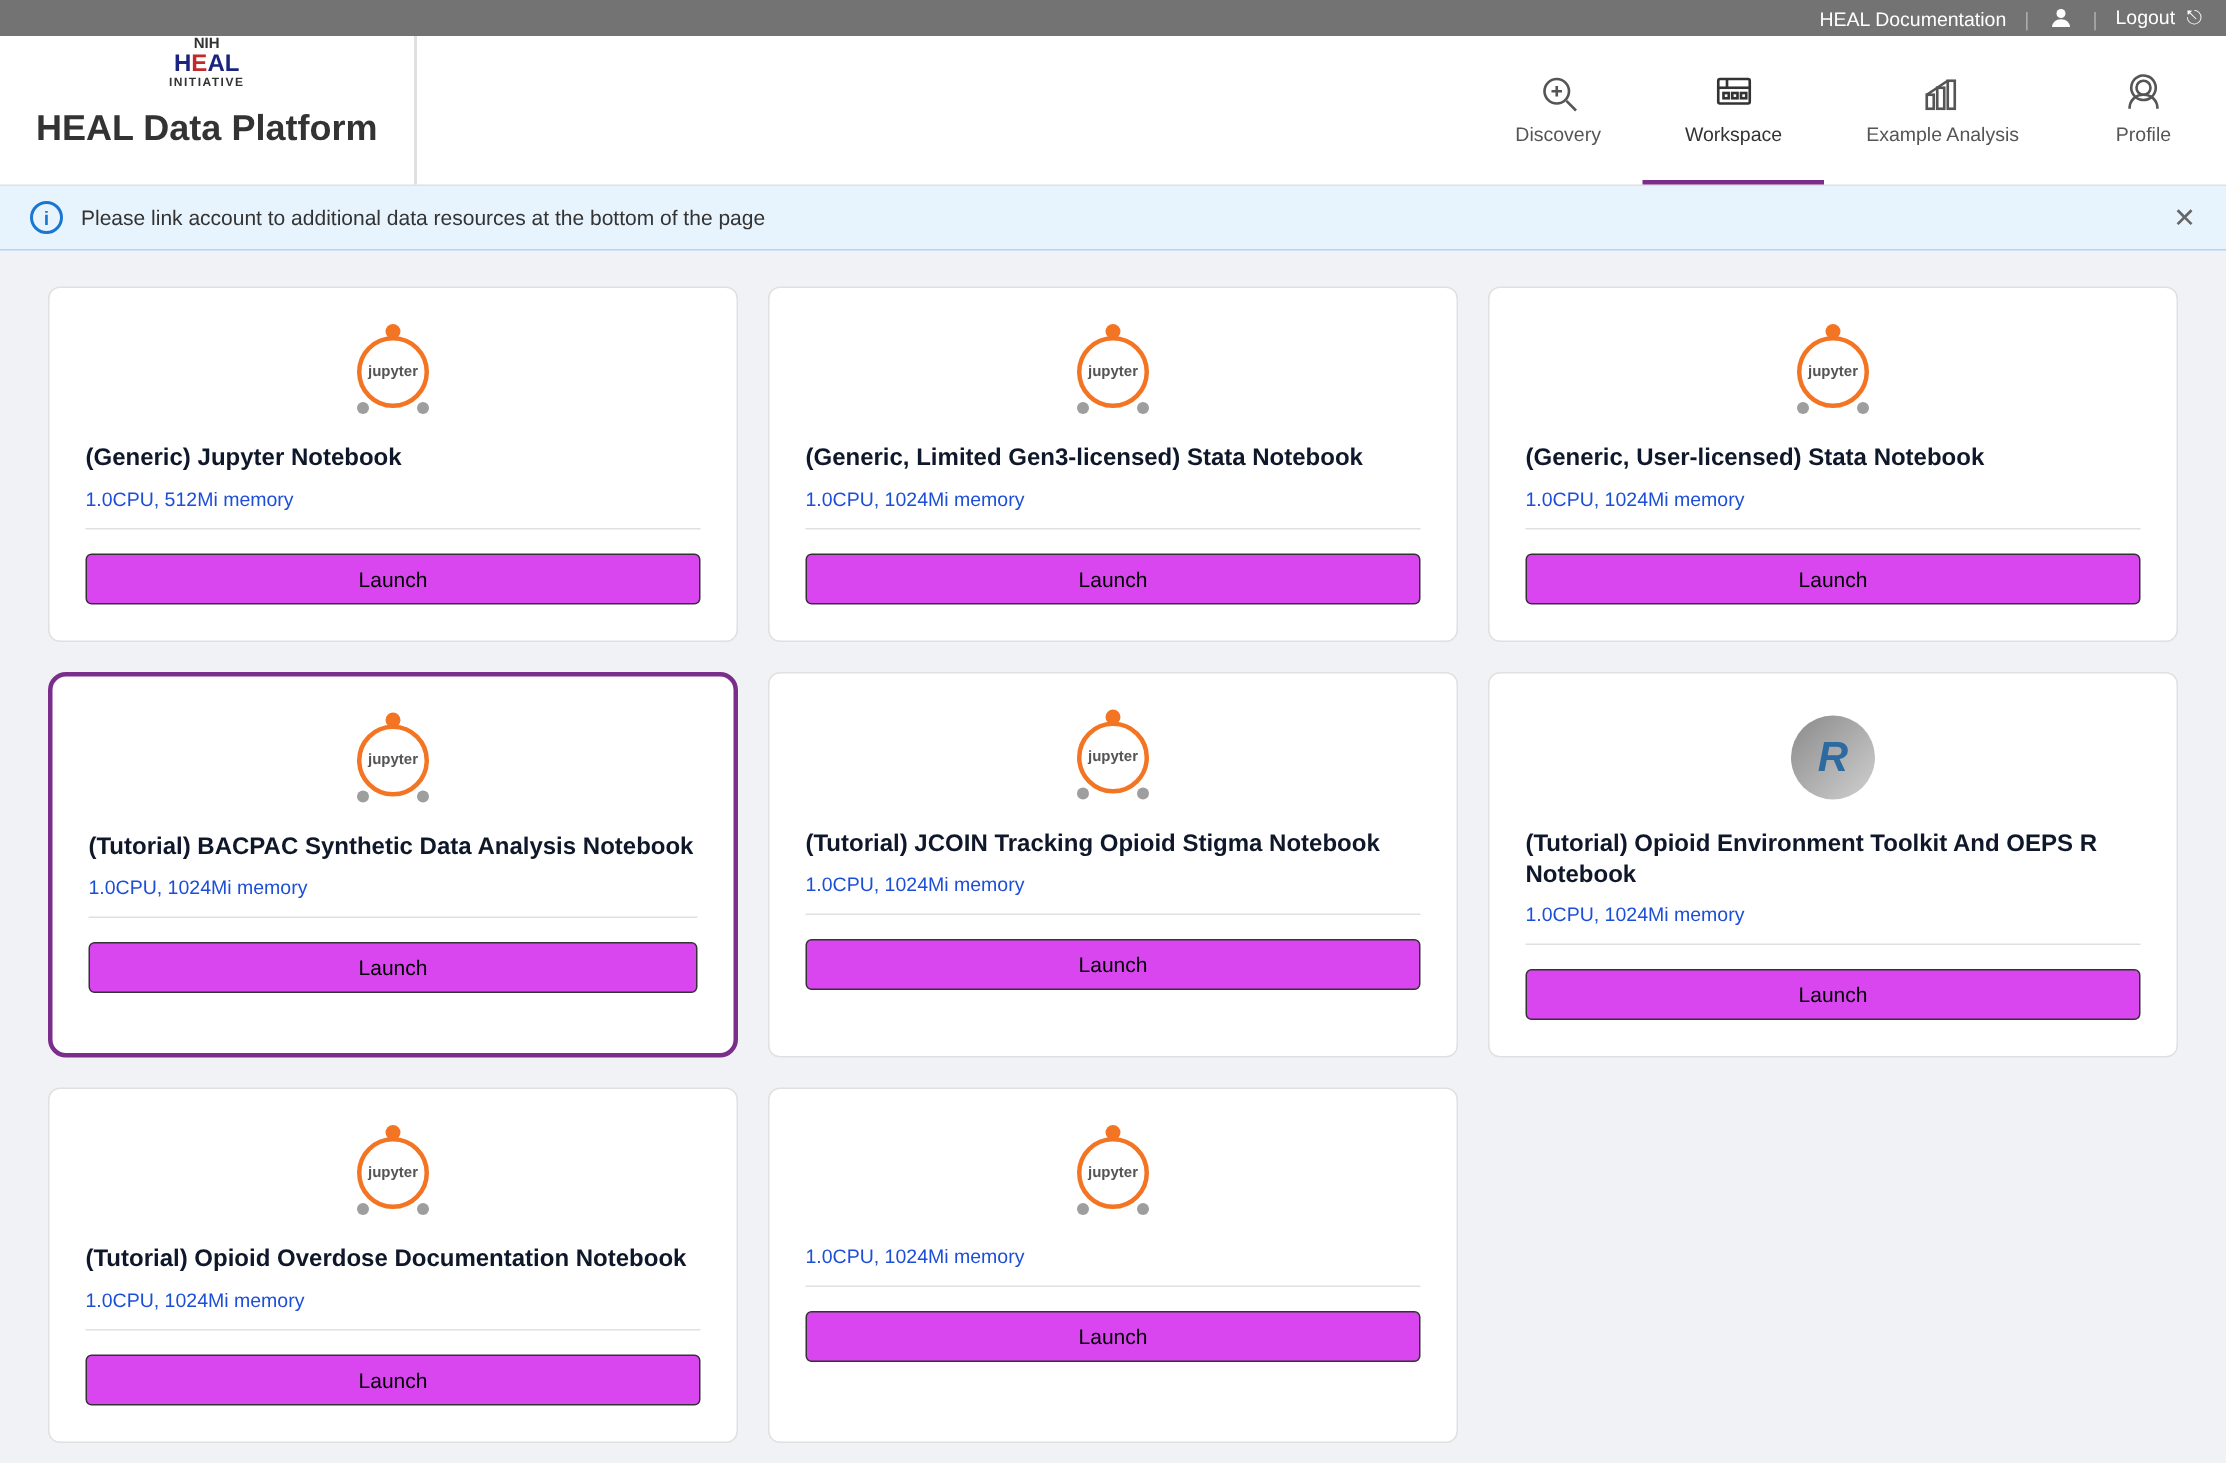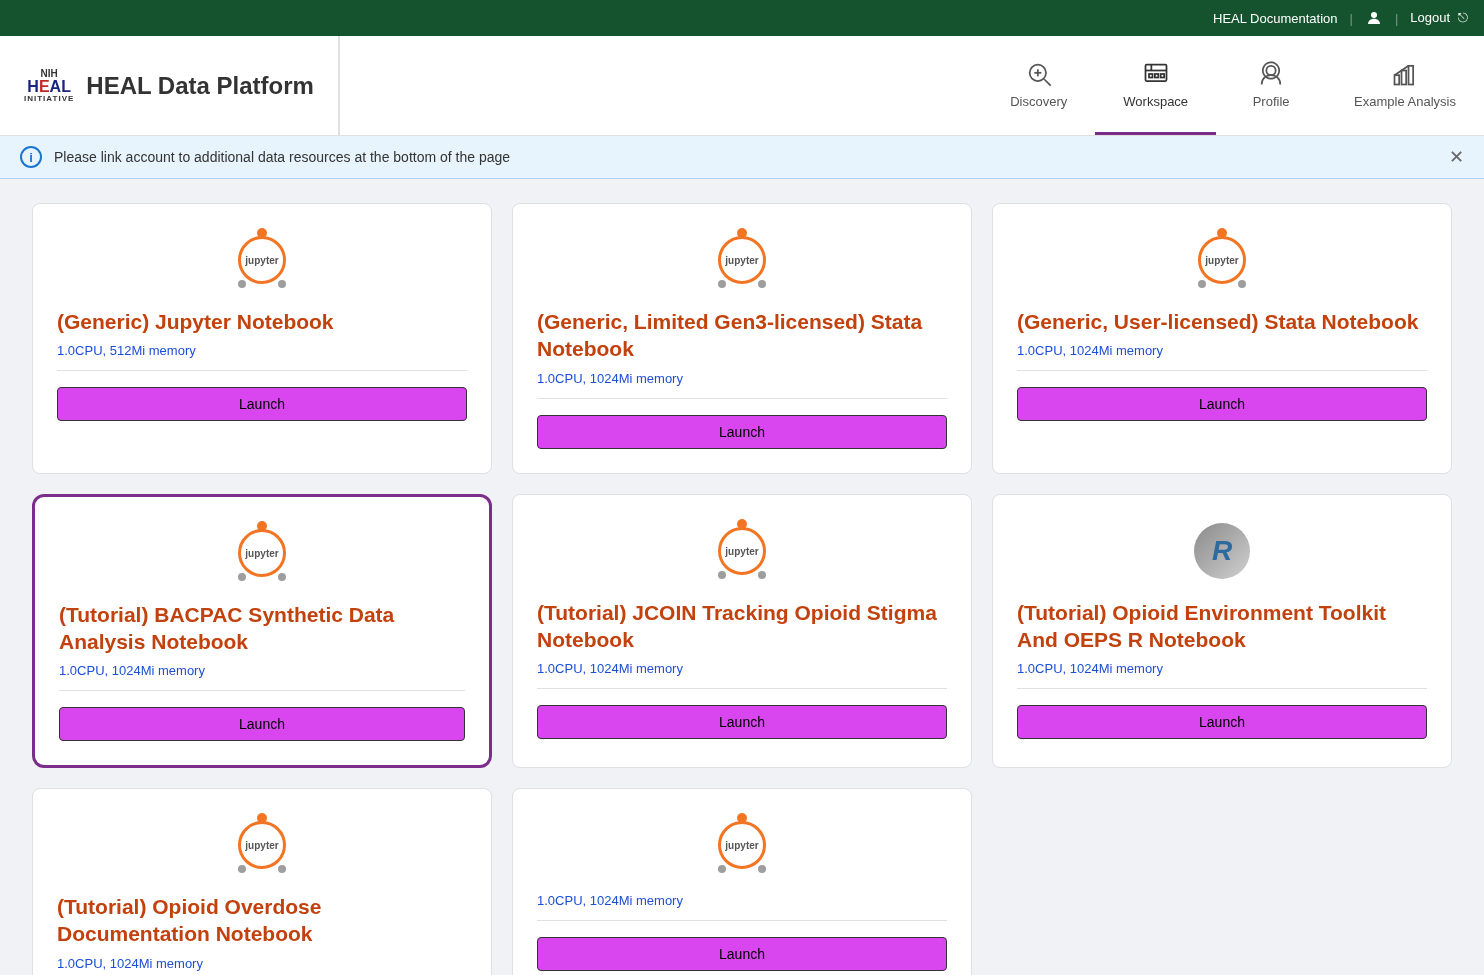--- a/index.html
+++ b/index.html
@@ -1,26 +1,26 @@
 <!DOCTYPE html>
 <html><head>
   <meta charset="utf-8">
   <style>
     * { box-sizing: border-box; margin: 0; padding: 0; }
     body { font-family: -apple-system, BlinkMacSystemFont, 'Segoe UI', Arial, sans-serif; background: #f0f2f5; min-height: 975px; }
 
     
     .top-bar {
-      background: #14532d;
+      background: #737373;
       color: white;
       display: flex;
       align-items: center;
       justify-content: flex-end;
       padding: 0 16px;
-      height: 36px;
+      height: 24px;
       font-size: 13px;
       gap: 12px;
     }
     .top-bar-divider { color: rgba(255,255,255,0.4); }
     .top-bar a { color: white; text-decoration: none; }
 
     
     .nav-bar {
       background: white;
       display: flex;
@@ -28,20 +28,21 @@
       height: 100px;
       border-bottom: 1px solid #e0e0e0;
       position: relative;
     }
     .nav-logo {
       display: flex;
       align-items: center;
       padding: 0 24px;
       border-right: 2px solid #e0e0e0;
       gap: 12px;
+      flex-direction: column;
     }
     .nih-heal-logo {
       display: flex;
       flex-direction: column;
       align-items: center;
       line-height: 1.1;
     }
     .nih-text { font-size: 10px; color: #333; font-weight: bold; }
     .heal-text { font-size: 16px; font-weight: 700; color: #1a237e; line-height: 1; }
     .heal-text span { color: #c62828; }
@@ -181,23 +182,23 @@
       position: relative;
     }
     .r-letter {
       font-size: 28px;
       font-weight: 900;
       color: #2c6aa0;
       font-style: italic;
     }
 
     .card-title {
-      font-size: 21px;
+      font-size: 16px;
       font-weight: 700;
-      color: #c2410c;
+      color: #0f172a;
       margin-bottom: 8px;
       line-height: 1.3;
     }
     .card-specs {
       font-size: 13px;
       color: #1d4ed8;
       margin-bottom: 12px;
     }
     .card-divider {
       width: 100%;
@@ -265,36 +266,36 @@
         <line x1="8" y1="4" x2="8" y2="9"></line>
         <rect x="6" y="12" width="3" height="3"></rect>
         <rect x="11" y="12" width="3" height="3"></rect>
         <rect x="16" y="12" width="3" height="3"></rect>
       </svg>
       <span>Workspace</span>
     </div>
 
     <div class="nav-tab">
       <svg viewBox="0 0 24 24" fill="none" stroke="#555" stroke-width="1.5">
-        <circle cx="12" cy="9" r="4"></circle>
-        <path d="M4 21c0-5 3.6-8 8-8s8 3 8 8"></path>
-        <circle cx="12" cy="9" r="7" stroke-dasharray="2 0"></circle>
-      </svg>
-      <span>Profile</span>
-    </div>
-
-    <div class="nav-tab">
-      <svg viewBox="0 0 24 24" fill="none" stroke="#555" stroke-width="1.5">
         <rect x="3" y="13" width="4" height="8"></rect>
         <rect x="9" y="9" width="4" height="12"></rect>
         <rect x="15" y="5" width="4" height="16"></rect>
         <polyline points="3,13 9,9 15,5"></polyline>
       </svg>
       <span>Example Analysis</span>
     </div>
+
+    <div class="nav-tab">
+      <svg viewBox="0 0 24 24" fill="none" stroke="#555" stroke-width="1.5">
+        <circle cx="12" cy="9" r="4"></circle>
+        <path d="M4 21c0-5 3.6-8 8-8s8 3 8 8"></path>
+        <circle cx="12" cy="9" r="7" stroke-dasharray="2 0"></circle>
+      </svg>
+      <span>Profile</span>
+    </div>
   </div>
 </div>
 
 <div class="info-banner">
   <div class="info-icon">i</div>
   <span>Please link account to additional data resources at the bottom of the page</span>
   <span class="info-close">✕</span>
 </div>
 
 <div class="main-content">

